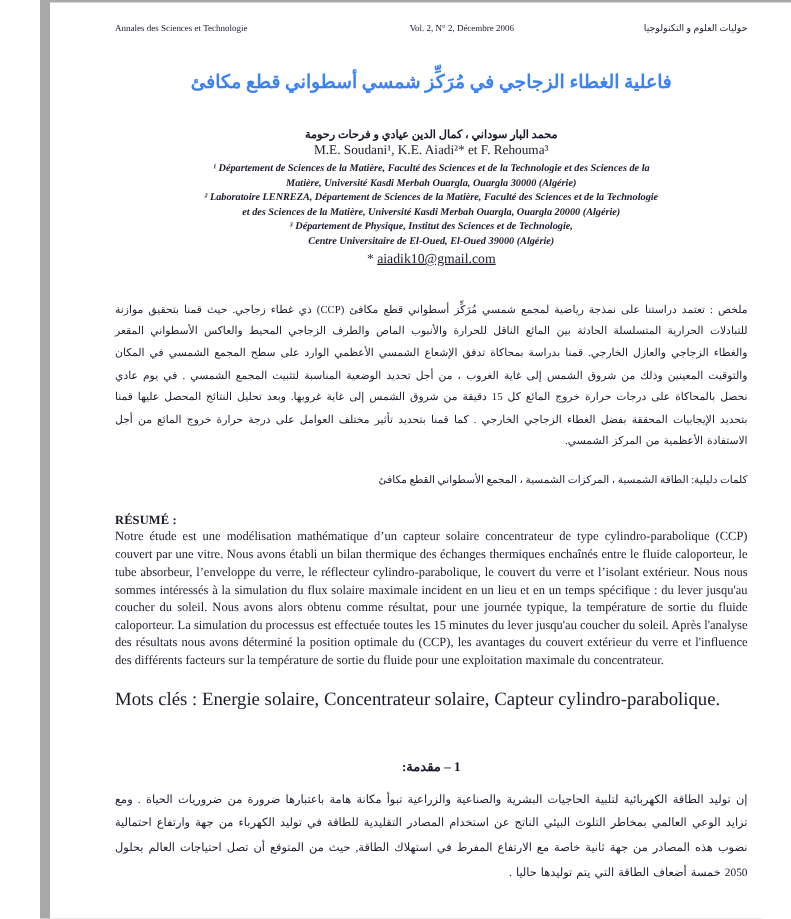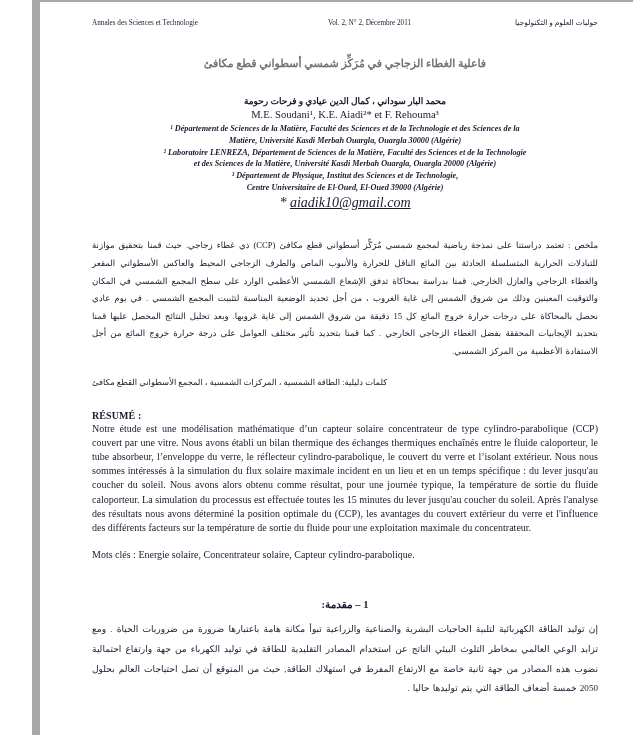--- a/index.html
+++ b/index.html
@@ -56,25 +56,25 @@
   .running-head .rh-right {
     flex: 0 0 auto;
     direction: rtl;
     font-size: 7.5px;
   }
 
   
   .title-block { margin-top: 28px; text-align: center; }
   .title-ar {
     direction: rtl;
-    font-size: 11px;
+    font-size: 15px;
     font-weight: bold;
     line-height: 1.35;
     margin: 0 0 9px 0;
-    color: #737373;
+    color: #3b82f6;
   }
   .title-fr {
     font-size: 14.2px;
     font-weight: bold;
     line-height: 1.33;
     margin: 0;
     letter-spacing: 0.1px;
     color: #141430;
   }
 
@@ -92,62 +92,61 @@
   }
   .affiliations {
     font-size: 8.2px;
     font-style: italic;
     font-weight: bold;
     line-height: 1.42;
     margin: 0;
   }
   .affiliations .aff-line { display: block; }
   .email-line {
-    font-size: 14px;
+    font-size: 11px;
     margin-top: 2px;
-    font-style: italic;
   }
   .email-link {
     text-decoration: underline;
     color: #1a1a2e;
   }
 
   
   .abstract-ar {
     direction: rtl;
     text-align: justify;
     font-size: 8.6px;
     line-height: 2.05;
     margin-top: 26px;
     word-spacing: 1px;
   }
   .keywords-ar {
     direction: rtl;
-    text-align: left;
+    text-align: right;
     font-size: 8.4px;
     line-height: 1.8;
     margin-top: 14px;
   }
 
   
   .abstract-fr { margin-top: 20px; }
   .abstract-fr h2 {
     font-size: 10px;
     font-weight: bold;
     margin: 0 0 1px 0;
     letter-spacing: 0.1px;
   }
   .abstract-fr p {
     font-size: 10px;
     line-height: 1.42;
     text-align: justify;
     margin: 0;
   }
   .motscles {
-    font-size: 10px;
+    font-size: 15px;
     line-height: 1.42;
     margin-top: 13px;
   }
 
   
   .section-heading-ar {
     direction: rtl;
     text-align: center;
     font-size: 10.5px;
     font-weight: bold;
@@ -164,21 +163,21 @@
 </style>
 </head>
 <body>
 
 <div class="viewer">
   <div class="page">
     <div class="page-inner">
 
       <div class="running-head">
         <span class="rh-left">Annales des Sciences et Technologie</span>
-        <span class="rh-center">Vol. 2, N° 2, Décembre 2011</span>
+        <span class="rh-center">Vol. 2, N° 2, Décembre 2006</span>
         <span class="rh-right">حوليات العلوم و التكنولوجيا</span>
       </div>
 
       <div class="title-block">
         <div class="title-ar">فاعلية الغطاء الزجاجي في مُرَكِّز شمسي أسطواني قطع مكافئ</div>
       </div>
 
       <div class="authors-block">
         <div class="authors-ar">محمد البار سوداني ، كمال الدين عيادي و فرحات رحومة</div>
         <div class="authors-fr">M.E. Soudani¹, K.E. Aiadi²* et F. Rehouma³</div>

